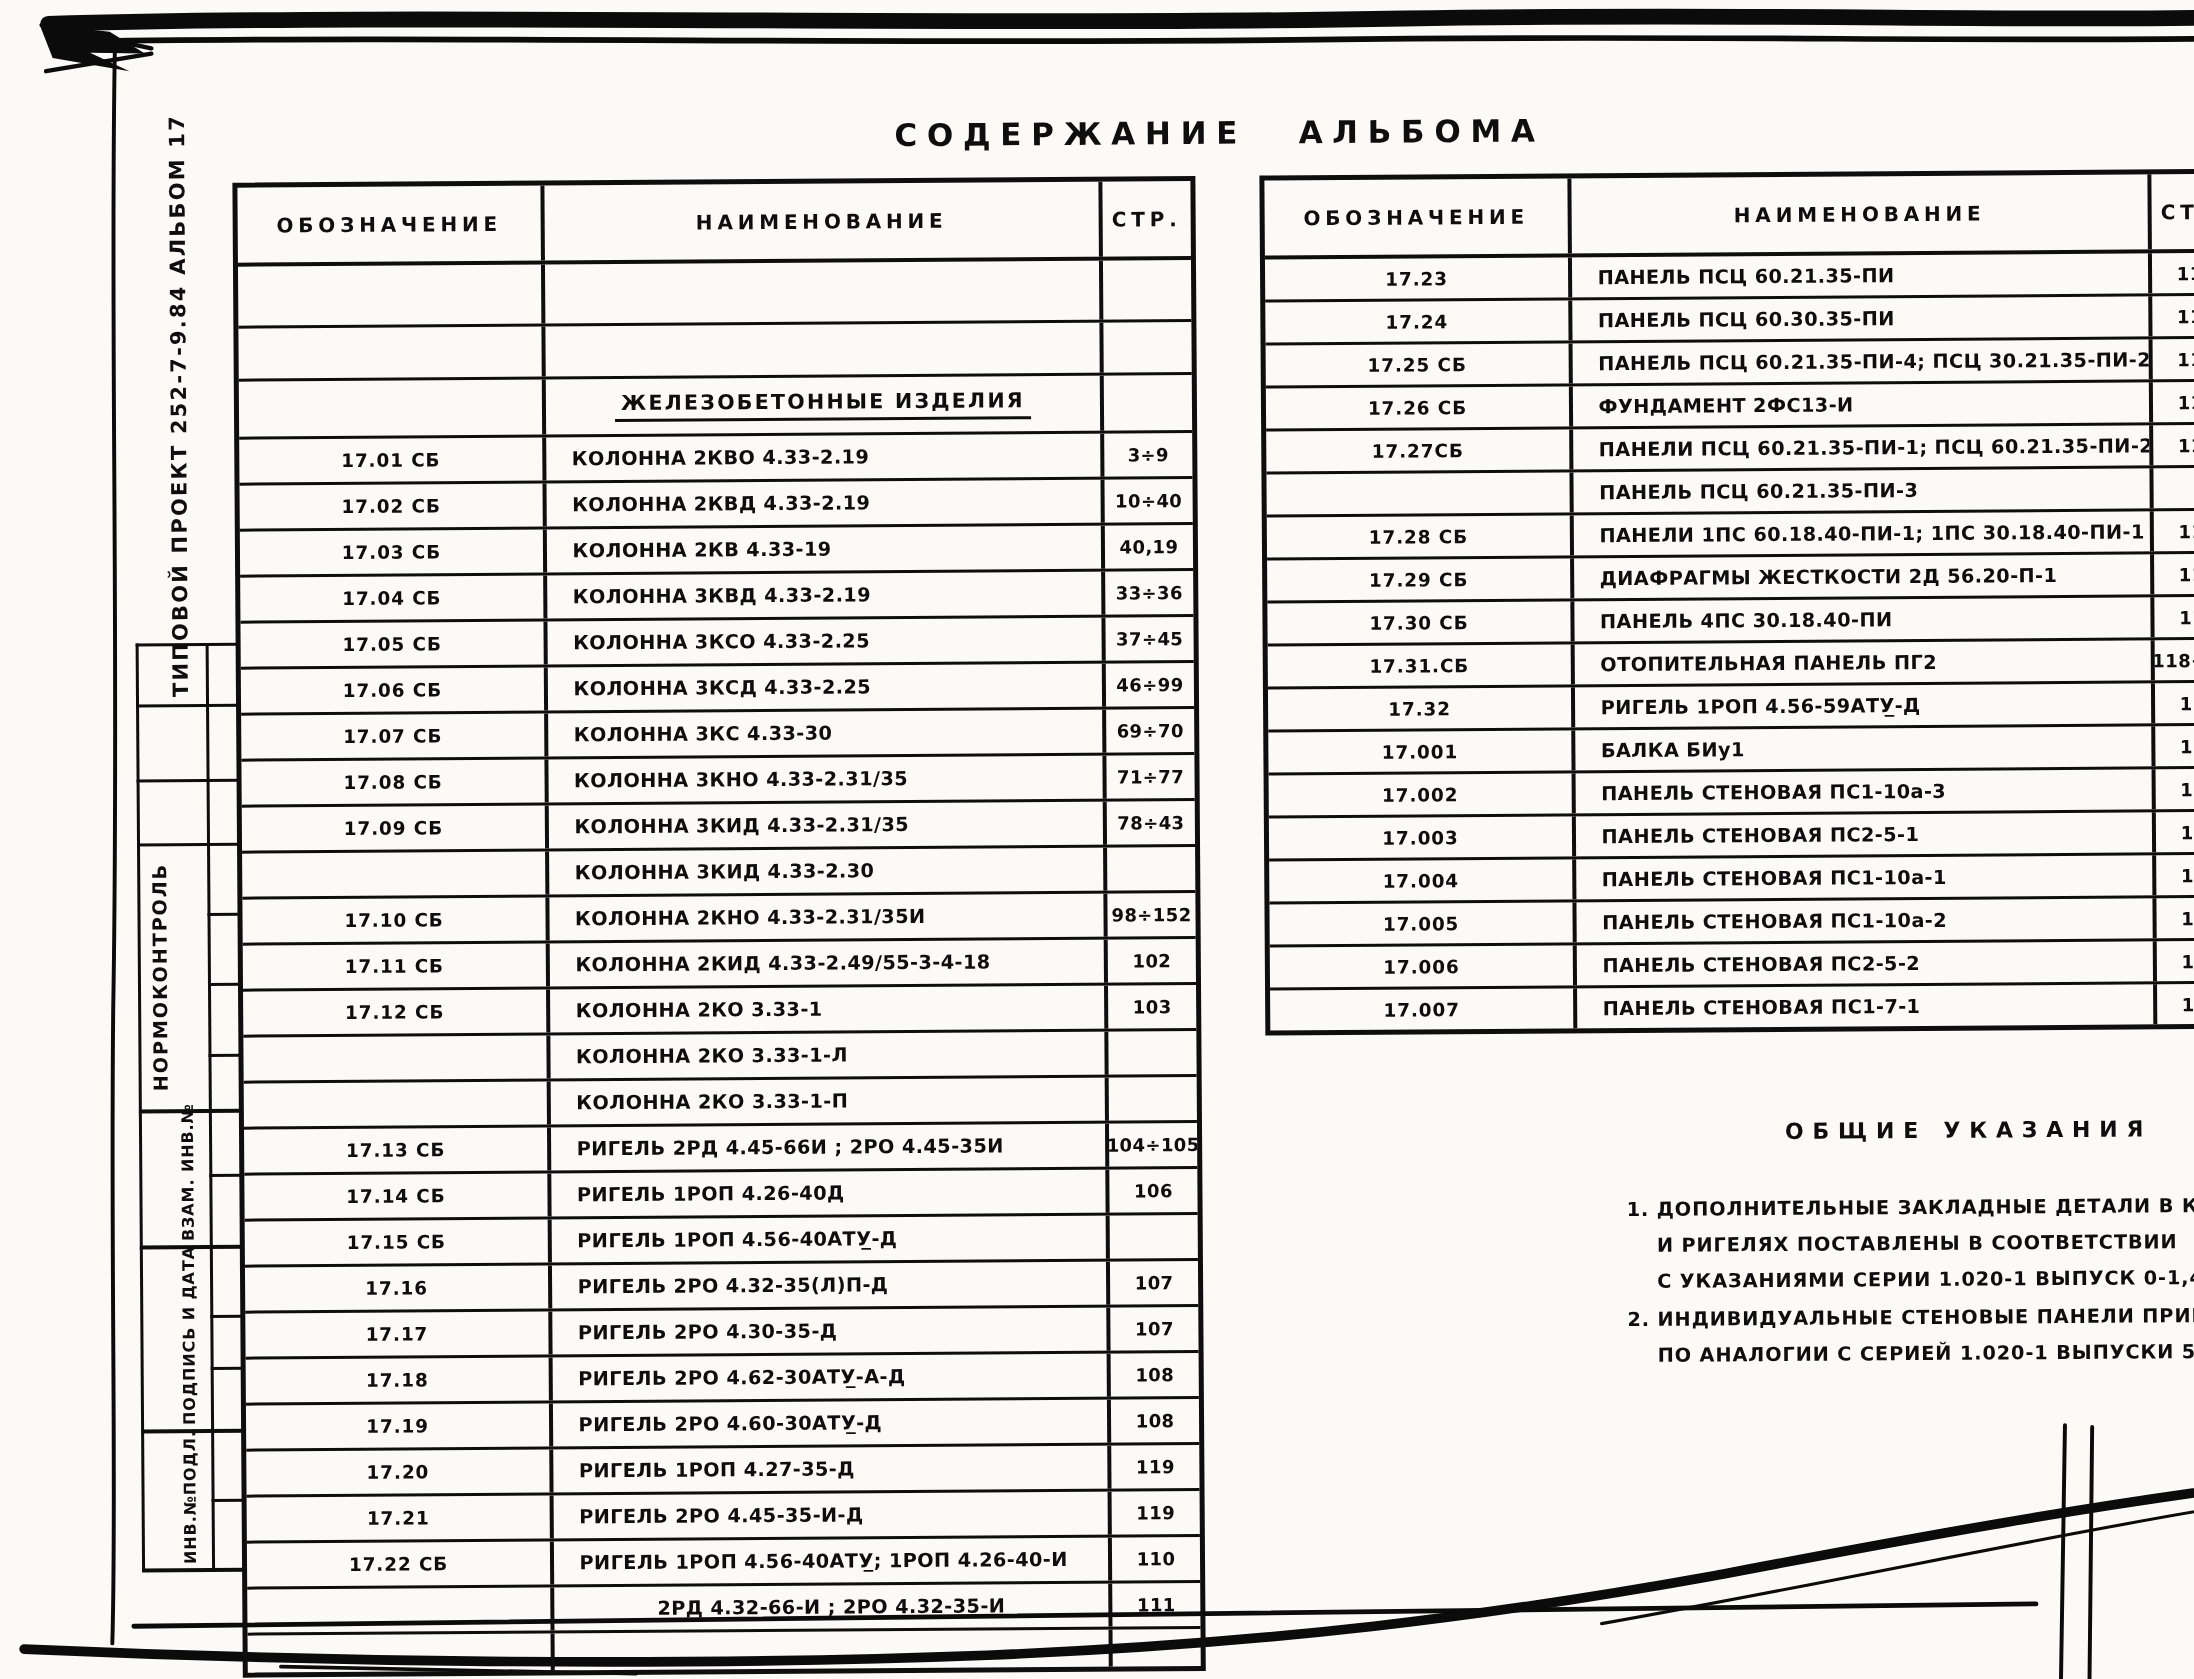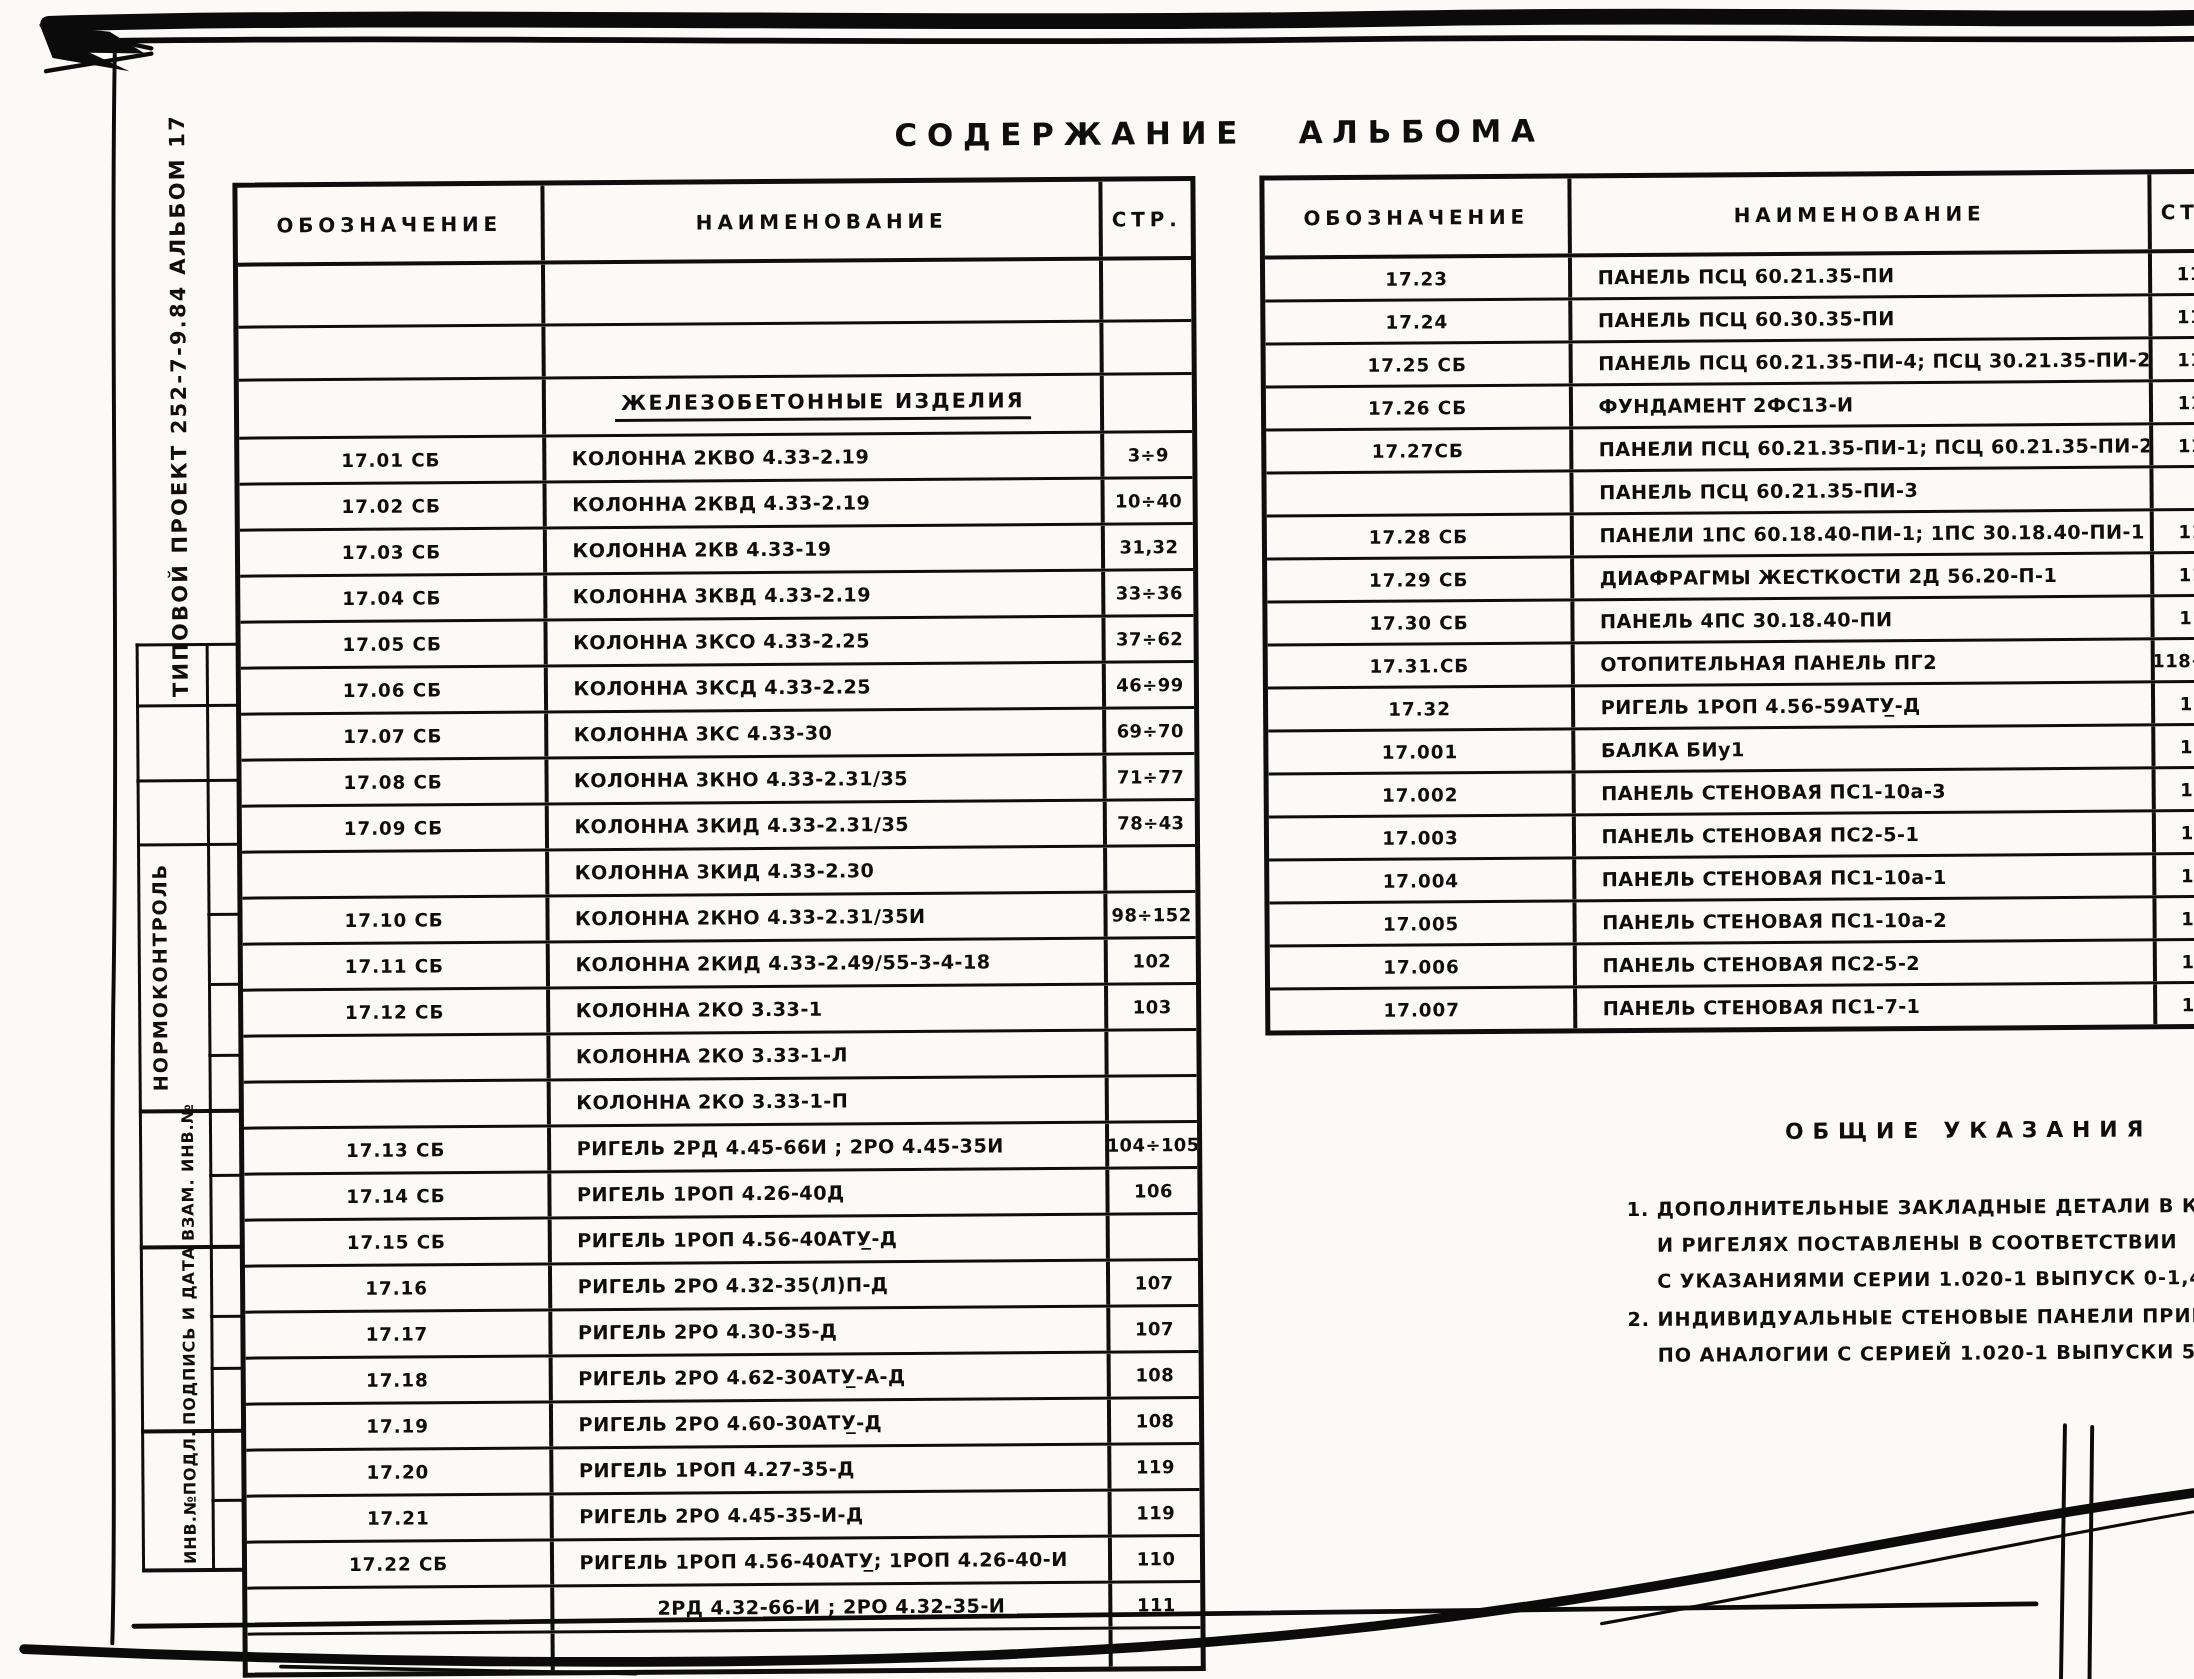--- a/index.html
+++ b/index.html
@@ -142,31 +142,31 @@
             <div class="cell p col-p">3÷9</div>
           </div>
           <div class="trow" style="height: 43px;">
             <div class="cell d col-d">17.02 СБ</div>
             <div class="cell n col-n">КОЛОННА 2КВД 4.33-2.19</div>
             <div class="cell p col-p">10÷40</div>
           </div>
           <div class="trow" style="height: 43px;">
             <div class="cell d col-d">17.03 СБ</div>
             <div class="cell n col-n">КОЛОННА 2КВ 4.33-19</div>
-            <div class="cell p col-p">31,32</div>
+            <div class="cell p col-p">40,19</div>
           </div>
           <div class="trow" style="height: 43px;">
             <div class="cell d col-d">17.04 СБ</div>
             <div class="cell n col-n">КОЛОННА 3КВД 4.33-2.19</div>
             <div class="cell p col-p">33÷36</div>
           </div>
           <div class="trow" style="height: 43px;">
             <div class="cell d col-d">17.05 СБ</div>
             <div class="cell n col-n">КОЛОННА 3КСО 4.33-2.25</div>
-            <div class="cell p col-p">37÷62</div>
+            <div class="cell p col-p">37÷45</div>
           </div>
           <div class="trow" style="height: 43px;">
             <div class="cell d col-d">17.06 СБ</div>
             <div class="cell n col-n">КОЛОННА 3КСД 4.33-2.25</div>
             <div class="cell p col-p">46÷99</div>
           </div>
           <div class="trow" style="height: 43px;">
             <div class="cell d col-d">17.07 СБ</div>
             <div class="cell n col-n">КОЛОННА 3КС 4.33-30</div>
             <div class="cell p col-p">69÷70</div>

